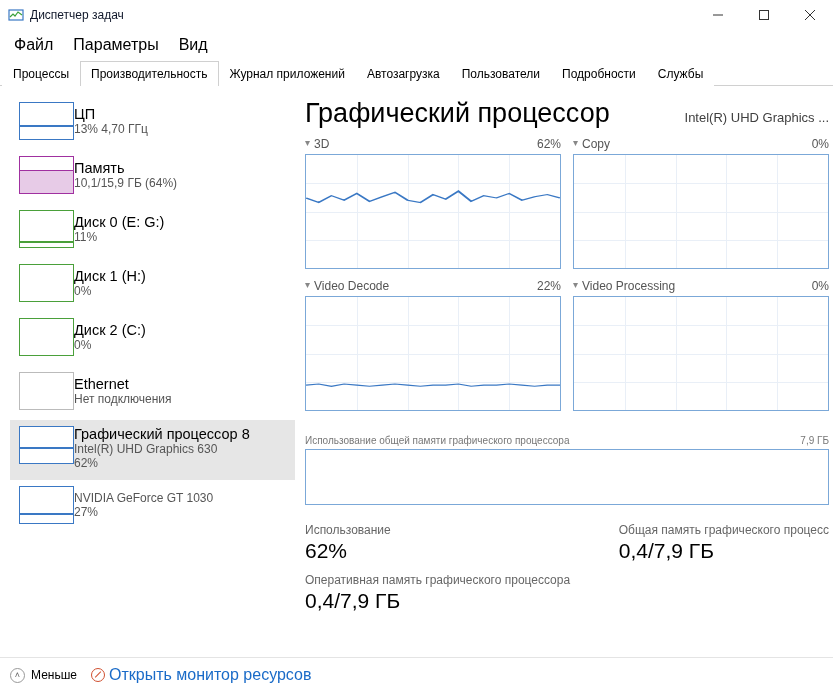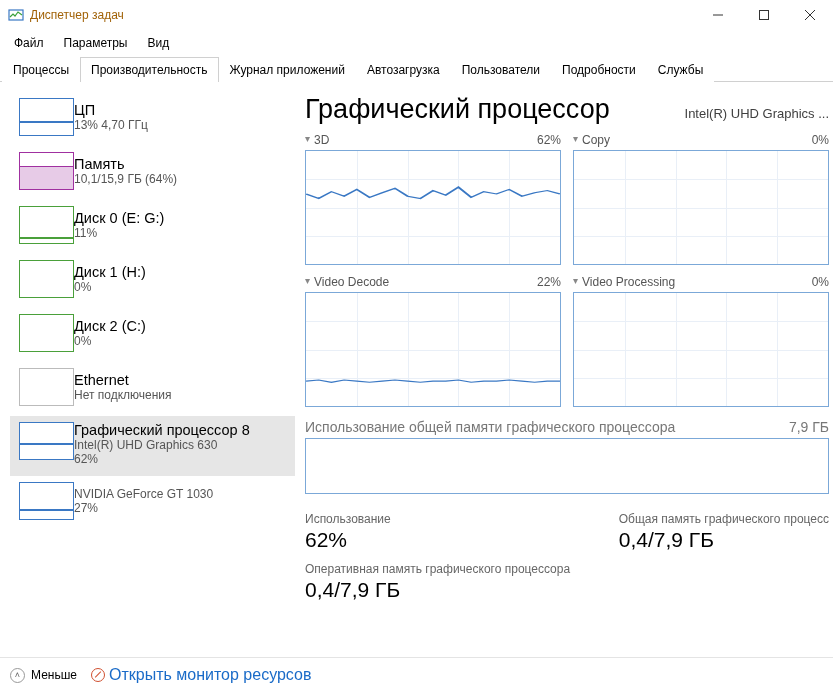--- a/index.html
+++ b/index.html
@@ -14,33 +14,33 @@
   display: flex;
   flex-direction: column;
 }
 .titlebar {
   display: flex;
   align-items: center;
   height: 30px;
   padding: 0 0 0 8px;
 }
 .titlebar .app-icon { width: 16px; height: 16px; margin-right: 6px; }
-.titlebar .title { flex: 1; font-size: 12px; color: #a16207; }
+.titlebar .title { flex: 1; font-size: 12px; color: #0f172a; }
 .titlebar .win-controls { display: flex; }
 .titlebar .win-btn {
   width: 46px; height: 30px;
   display: flex; align-items: center; justify-content: center;
   color: #333;
 }
 .menubar {
   display: flex;
   gap: 4px;
   padding: 2px 6px;
 }
-.menubar .menu-item { padding: 4px 8px; font-size: 12px; }
+.menubar .menu-item { padding: 4px 8px; font-size: 16px; }
 .tabs {
   display: flex;
   border-bottom: 1px solid #d0d0d0;
   padding-left: 2px;
 }
 .tabs .tab {
   padding: 5px 10px;
   font-size: 12px;
   border: 1px solid transparent;
   border-bottom: none;
@@ -135,22 +135,22 @@
   position:absolute; top:0; bottom:0; width:0;
   border-left:1px solid #e9eff7;
 }
 .chart-box .grid-h {
   position:absolute; left:0; right:0; height:0;
   border-top:1px solid #e9eff7;
 }
 .chart-box svg { position:absolute; top:0; left:0; width:100%; height:100%; }
 
 .wide-label {
-  display:flex; font-size:14px; color:#777;
-  margin-top: 12px;
+  display:flex; font-size:10px; color:#777;
+  margin-top: 24px;
   padding-bottom: 3px;
   justify-content: center;
 }
 .wide-label .pct { margin-left:auto; }
 .wide-chart {
   border: 1px solid #7ba8d8;
   height: 56px;
   position:relative;
   overflow:hidden;
 }

